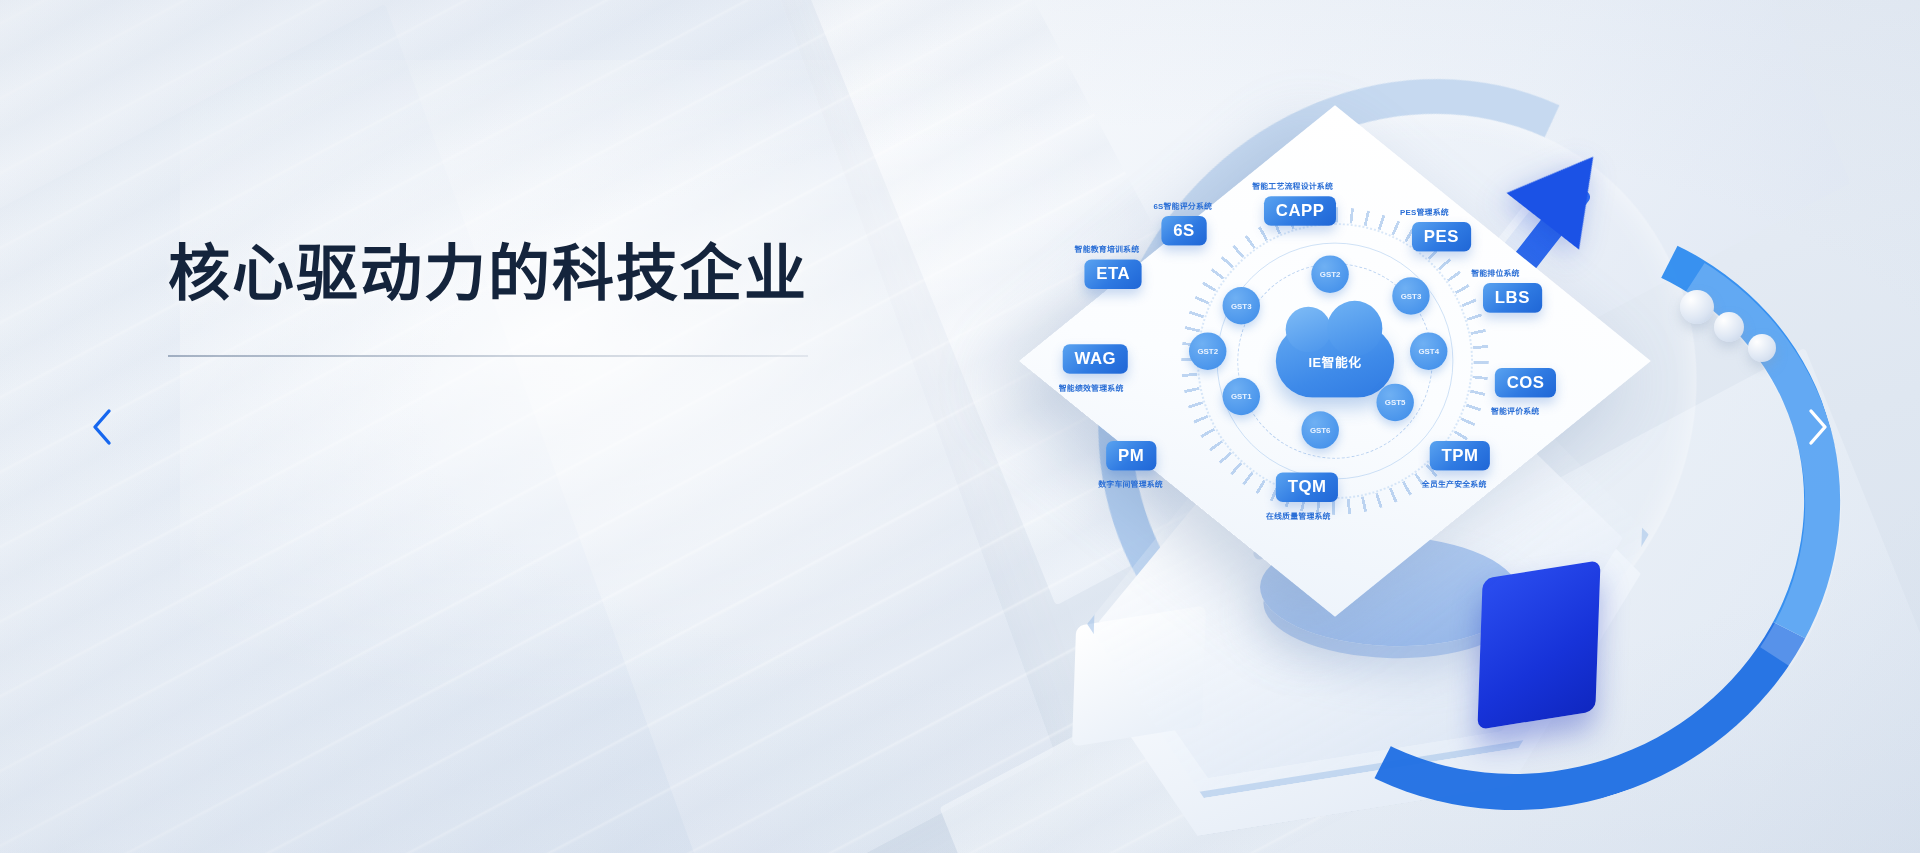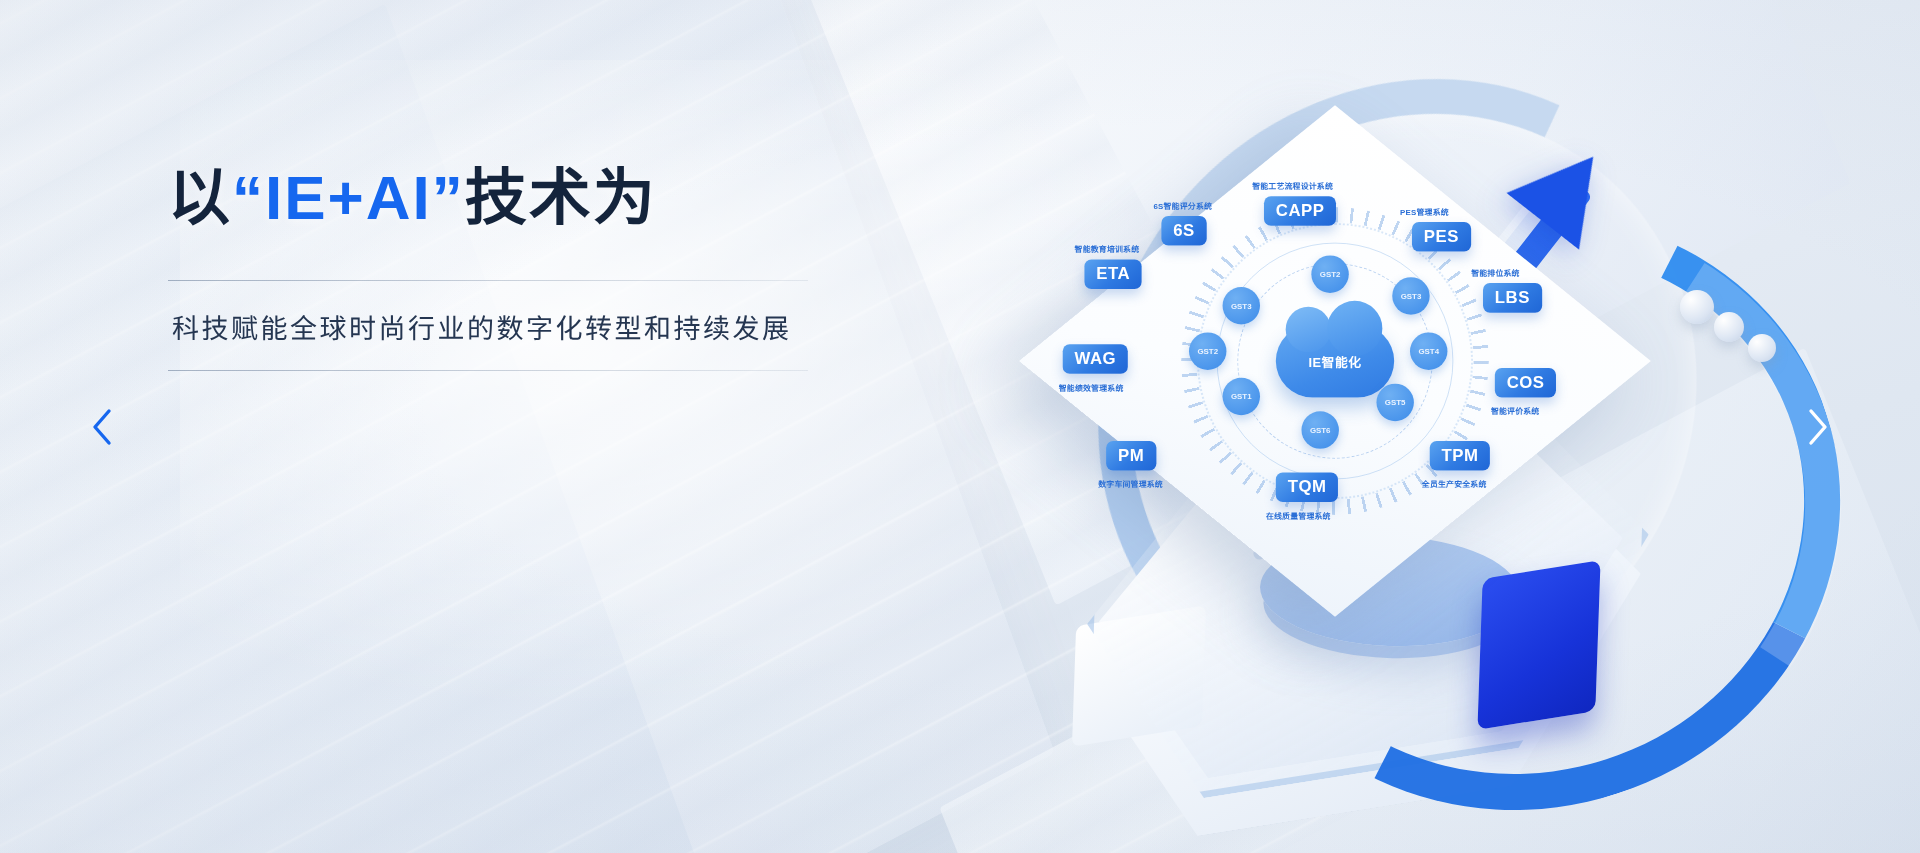--- a/index.html
+++ b/index.html
@@ -362,27 +362,25 @@
 
     <div class="balls">
       <div class="ball b1"></div>
       <div class="ball b2"></div>
       <div class="ball b3"></div>
     </div>
   </div>
 
   <div class="copy">
     <h1 class="headline">
-      <span>
-        <span>以</span><span class="q">“</span><span class="hl">IE+AI</span><span class="q">”</span><span>技术为</span>
-      </span><br>
+      <br>
+      <span>核心驱动力的科技企业</span>
     </h1>
 
     <div class="rule"></div>
-    <p class="sub">科技赋能全球时尚行业的数字化转型和持续发展</p>
     <div class="rule2"></div>
 
   </div>
 
   <div class="arrow prev">
     <svg width="26" height="40" viewBox="0 0 26 40">
       <polyline points="20,4 6,20 20,36" fill="none" stroke="#1667ef" stroke-width="3.4" stroke-linecap="round" stroke-linejoin="round"></polyline>
     </svg>
   </div>
   <div class="arrow next">

